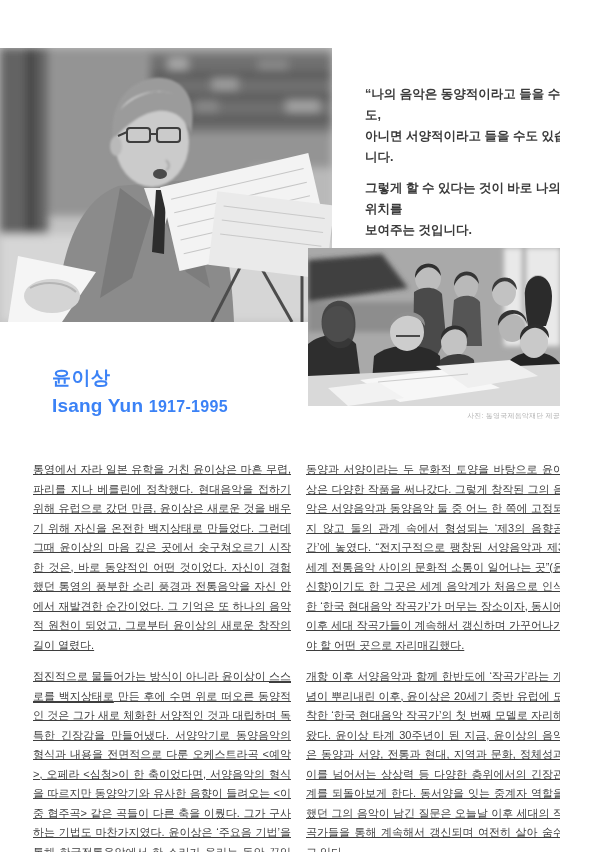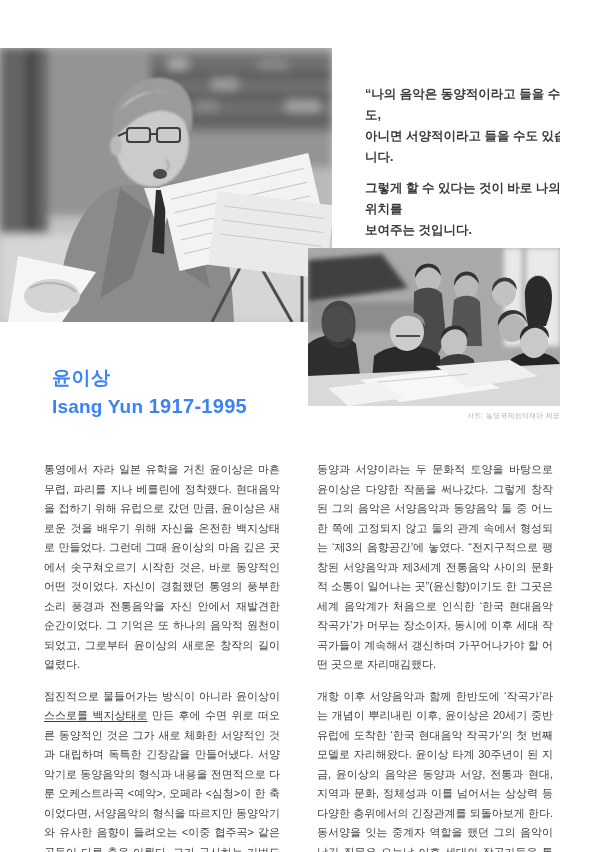--- a/index.html
+++ b/index.html
@@ -17,28 +17,28 @@
   }
   .quote{
     position:absolute;left:365px;top:84px;width:208px;
     font-size:12.5px;line-height:21px;font-weight:700;color:#3a3a3a;
   }
   .quote p{margin:0 0 10px;white-space:pre-line;}
   .quote-attr{margin-top:13px;font-weight:700;}
   .title-block{position:absolute;left:52px;top:365px;color:#3b82f6;z-index:1;}
   .title-kr{font-size:19px;font-weight:700;letter-spacing:.5px;}
   .title-en{font-size:19px;font-weight:700;margin-top:4px;letter-spacing:.2px;}
-  .title-en .years{font-size:20px;letter-spacing:.3px;}
+  .title-en .years{font-size:16px;letter-spacing:.3px;}
   .col{
     position:absolute;top:460px;width:258px;
     font-size:11px;line-height:19.5px;text-align:justify;color:#3e3e3e;
   }
   .col-left{left:33px;}
   .col-right{left:306px;}
-  .col p{margin:0 11px 12px;}
+  .col p{margin:0 0 12px;text-decoration:underline;}
   .u{text-decoration:underline;text-underline-offset:2px;}
 </style>
 </head>
 <body>
 
 <div class="page">
 
   <div class="photo photo1">
     <svg viewBox="0 0 332 274" preserveAspectRatio="none" aria-hidden="true">
       <defs>

